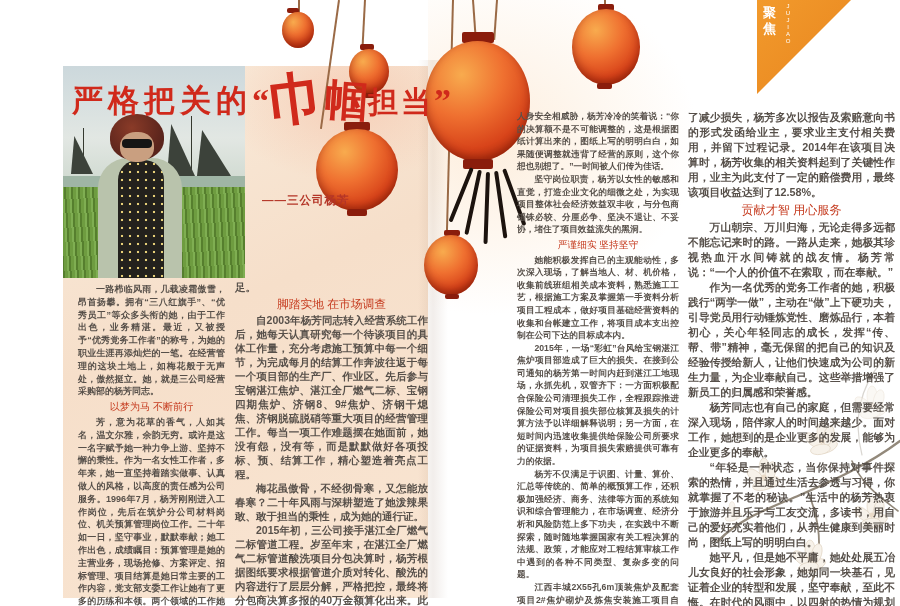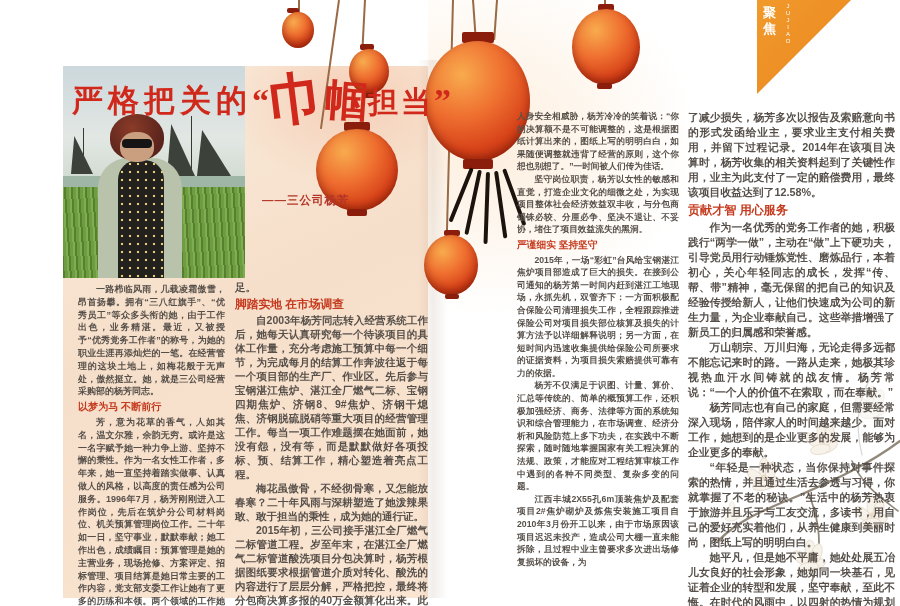--- a/index.html
+++ b/index.html
@@ -41,22 +41,22 @@
   .title .t-prefix{font-size:31px;letter-spacing:5px;line-height:1;padding-bottom:8px;}
   .title .t-quote{font-size:34px;line-height:1;padding-bottom:6px;}
   .title .t-brush1{font-size:56px;line-height:.9;transform:rotate(-7deg);}
   .title .t-brush2{font-size:43px;line-height:1;transform:rotate(4deg);padding-bottom:2px;}
   .title .t-tail{font-size:30px;letter-spacing:3px;line-height:1;padding-bottom:7px;}
   .byline{left:262px;top:193px;z-index:5;color:#b43527;font-size:11.5px;font-weight:bold;letter-spacing:1px;}
   
   .col{position:absolute;z-index:3;text-align:justify;color:#57504a;}
   .col p{margin:0;text-indent:2em;font-weight:bold;}
   .col p.noindent{text-indent:0;}
-  .col p.col-heading{text-indent:0;color:var(--heading-red,#c53a1e);
-    font-weight:bold;font-size:1.12em;margin:3px 0 2px;}
+  .col p.col-heading{text-indent:0;text-align:center;color:var(--heading-red,#c53a1e);
+    font-weight:normal;font-size:1.12em;margin:3px 0 2px;}
   .col-l1{left:78px;top:283px;width:147px;font-size:9px;line-height:12.8px;}
   .col-l2{left:235px;top:280px;width:193px;font-size:10.5px;line-height:14px;}
   .col-r1{left:517px;top:110px;width:162px;font-size:8.7px;line-height:12.6px;}
   .col-r2{left:688px;top:110px;width:207px;font-size:10.8px;line-height:15px;}
   
   .lantern-body{position:absolute;border-radius:50%;
     background:radial-gradient(circle at 35% 28%,#f8ab4e 0%,#ef7030 38%,#d8441a 68%,#a32408 96%);
     box-shadow:inset 0 -4px 8px rgba(90,10,0,.45);}
   .lantern-cap{position:absolute;background:#8a1d0c;border-radius:2px;}
   .string{position:absolute;width:1.5px;background:#9a6a46;transform-origin:top center;}
@@ -185,29 +185,30 @@
       <p class="noindent">足。</p>
       <p class="col-heading">脚踏实地 在市场调查</p>
       <p>自2003年杨芳同志转入经营系统工作后，她每天认真研究每一个待谈项目的具体工作量，充分考虑施工预算中每一个细节，为完成每月的结算工作奔波往返于每一个项目部的生产厂、作业区。先后参与宝钢湛江焦炉、湛江全厂燃气二标、宝钢四期焦炉、济钢8、9#焦炉、济钢干熄焦、济钢脱硫脱硝等重大项目的经营管理工作。每当一项工作难题摆在她面前，她没有怨，没有等，而是默默做好各项投标、预、结算工作，精心塑造着亮点工程。</p>
       <p>梅花虽傲骨，不经彻骨寒，又怎能放春寒？二十年风雨与深耕塑造了她泼辣果敢、敢于担当的秉性，成为她的通行证。</p>
       <p>2015年初，三公司接手湛江全厂燃气二标管道工程。岁至年末，在湛江全厂燃气二标管道酸洗项目分包决算时，杨芳根据图纸要求根据管道介质对转化、酸洗的内容进行了层层分解，严格把控，最终将分包商决算多报的40万金额算化出来。此举引起分包商强烈的不满，屡次商谈未果，在电话里，分包商以她</p>
     </div>
   <div class="col col-r1">
       <p class="noindent">人身安全相威胁，杨芳冷冷的笑着说：“你的决算额不是不可能调整的，这是根据图纸计算出来的，图纸上写的明明白白，如果随便调整就违背了经营的原则，这个你想也别想了。”一时间被人们传为佳话。</p>
       <p>坚守岗位职责，杨芳以女性的敏感和直觉，打造企业文化的细微之处，为实现项目整体社会经济效益双丰收，与分包商锱铢必较、分厘必争、坚决不退让、不妥协，堵住了项目效益流失的黑洞。</p>
       <p class="col-heading">严谨细实 坚持坚守</p>
+      <p>她能积极发挥自己的主观能动性，多次深入现场，了解当地人、材、机价格，收集前线班组相关成本资料，熟悉施工工艺，根据施工方案及掌握第一手资料分析项目工程成本，做好项目基础经营资料的收集和台帐建立工作，将项目成本支出控制在公司下达的目标成本内。</p>
       <p>2015年，一场“彩虹”台风给宝钢湛江焦炉项目部造成了巨大的损失。在接到公司通知的杨芳第一时间内赶到湛江工地现场，永抓先机，双管齐下：一方面积极配合保险公司清理损失工作，全程跟踪推进保险公司对项目损失部位核算及损失的计算方法予以详细解释说明；另一方面，在短时间内迅速收集提供给保险公司所要求的证据资料，为项目损失索赔提供可靠有力的依据。</p>
       <p>杨芳不仅满足于识图、计量、算价、汇总等传统的、简单的概预算工作，还积极加强经济、商务、法律等方面的系统知识和综合管理能力，在市场调查、经济分析和风险防范上多下功夫，在实践中不断探索，随时随地掌握国家有关工程决算的法规、政策，才能应对工程结算审核工作中遇到的各种不同类型、复杂多变的问题。</p>
       <p>江西丰城2X55孔6m顶装焦炉及配套项目2#焦炉砌炉及炼焦安装施工项目自2010年3月份开工以来，由于市场原因该项目迟迟未投产，造成公司大棚一直未能拆除，且过程中业主曾要求多次进出场修复损坏的设备，为</p>
     </div>
   <div class="col col-r2">
       <p class="noindent">了减少损失，杨芳多次以报告及索赔意向书的形式发函给业主，要求业主支付相关费用，并留下过程记录。2014年在该项目决算时，杨芳收集的相关资料起到了关键性作用，业主为此支付了一定的赔偿费用，最终该项目收益达到了12.58%。</p>
       <p class="col-heading">贡献才智 用心服务</p>
+      <p>万山朝宗、万川归海，无论走得多远都不能忘记来时的路。一路从走来，她极其珍视热血汗水间铸就的战友情。杨芳常说：“一个人的价值不在索取，而在奉献。”</p>
       <p>作为一名优秀的党务工作者的她，积极践行“两学一做”，主动在“做”上下硬功夫，引导党员用行动锤炼党性、磨炼品行，本着初心，关心年轻同志的成长，发挥“传、帮、带”精神，毫无保留的把自己的知识及经验传授给新人，让他们快速成为公司的新生力量，为企业奉献自己。这些举措增强了新员工的归属感和荣誉感。</p>
-      <p>万山朝宗、万川归海，无论走得多远都不能忘记来时的路。一路从走来，她极其珍视热血汗水间铸就的战友情。杨芳常说：“一个人的价值不在索取，而在奉献。”</p>
       <p>杨芳同志也有自己的家庭，但需要经常深入现场，陪伴家人的时间越来越少。面对工作，她想到的是企业更多的发展，能够为企业更多的奉献。</p>
       <p>“年轻是一种状态，当你保持对事件探索的热情，并且通过生活去参透与习得，你就掌握了不老的秘诀。”生活中的杨芳热衷于旅游并且乐于与工友交流，多读书，用自己的爱好充实着他们，从养生健康到美丽时尚，图纸上写的明明白白。</p>
       <p>她平凡，但是她不平庸，她处处展五冶儿女良好的社会形象，她如同一块基石，见证着企业的转型和发展，坚守奉献，至此不悔。在时代的风雨中，以四射的热情为规划做铺垫，铸造成坚强的脊骨，历练出难得的从容。</p>
     </div>
 
   <div>
     <div class="abs string" style="left:338px;top:0;height:130px;transform:rotate(8deg);"></div>
     <div class="abs string" style="left:364px;top:0;height:50px;transform:rotate(3deg);"></div>
     <div class="abs string" style="left:298px;top:0;height:16px;"></div>
     <div class="abs lantern-cap" style="left:287px;top:8px;width:12px;height:5px;"></div>

